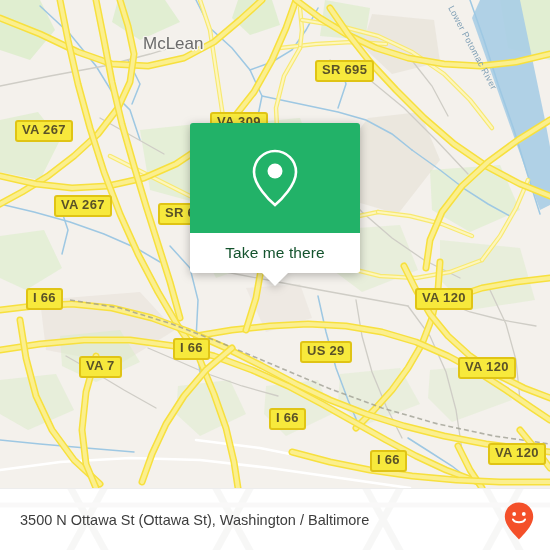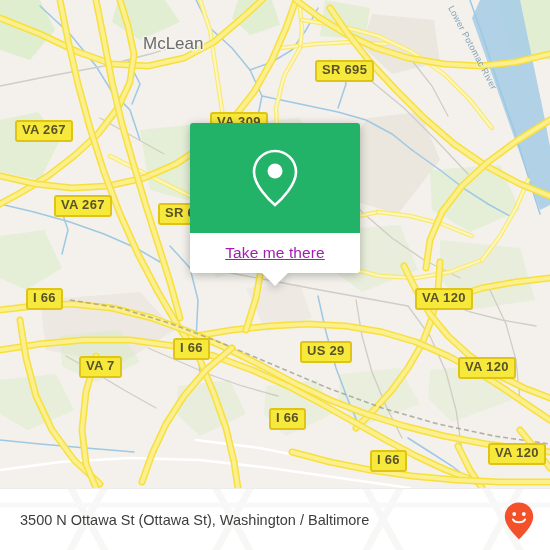--- a/index.html
+++ b/index.html
@@ -94,25 +94,24 @@
   }
   #popup-bottom {
     background: #ffffff;
     height: 40px;
     border-radius: 0 0 3px 3px;
     display: flex;
     align-items: center;
     justify-content: center;
   }
   #popup-label {
-    color: #a21caf;
+    color: #14532d;
     font-size: 15.5px;
     font-family: "Liberation Sans", sans-serif;
     letter-spacing: 0.1px;
-    text-decoration: underline;
   }
   #popup-tail {
     position: absolute;
     left: 50%;
     top: 150px;
     margin-left: -13px;
     width: 0; height: 0;
     border-left: 13px solid transparent;
     border-right: 13px solid transparent;
     border-top: 13px solid #ffffff;

